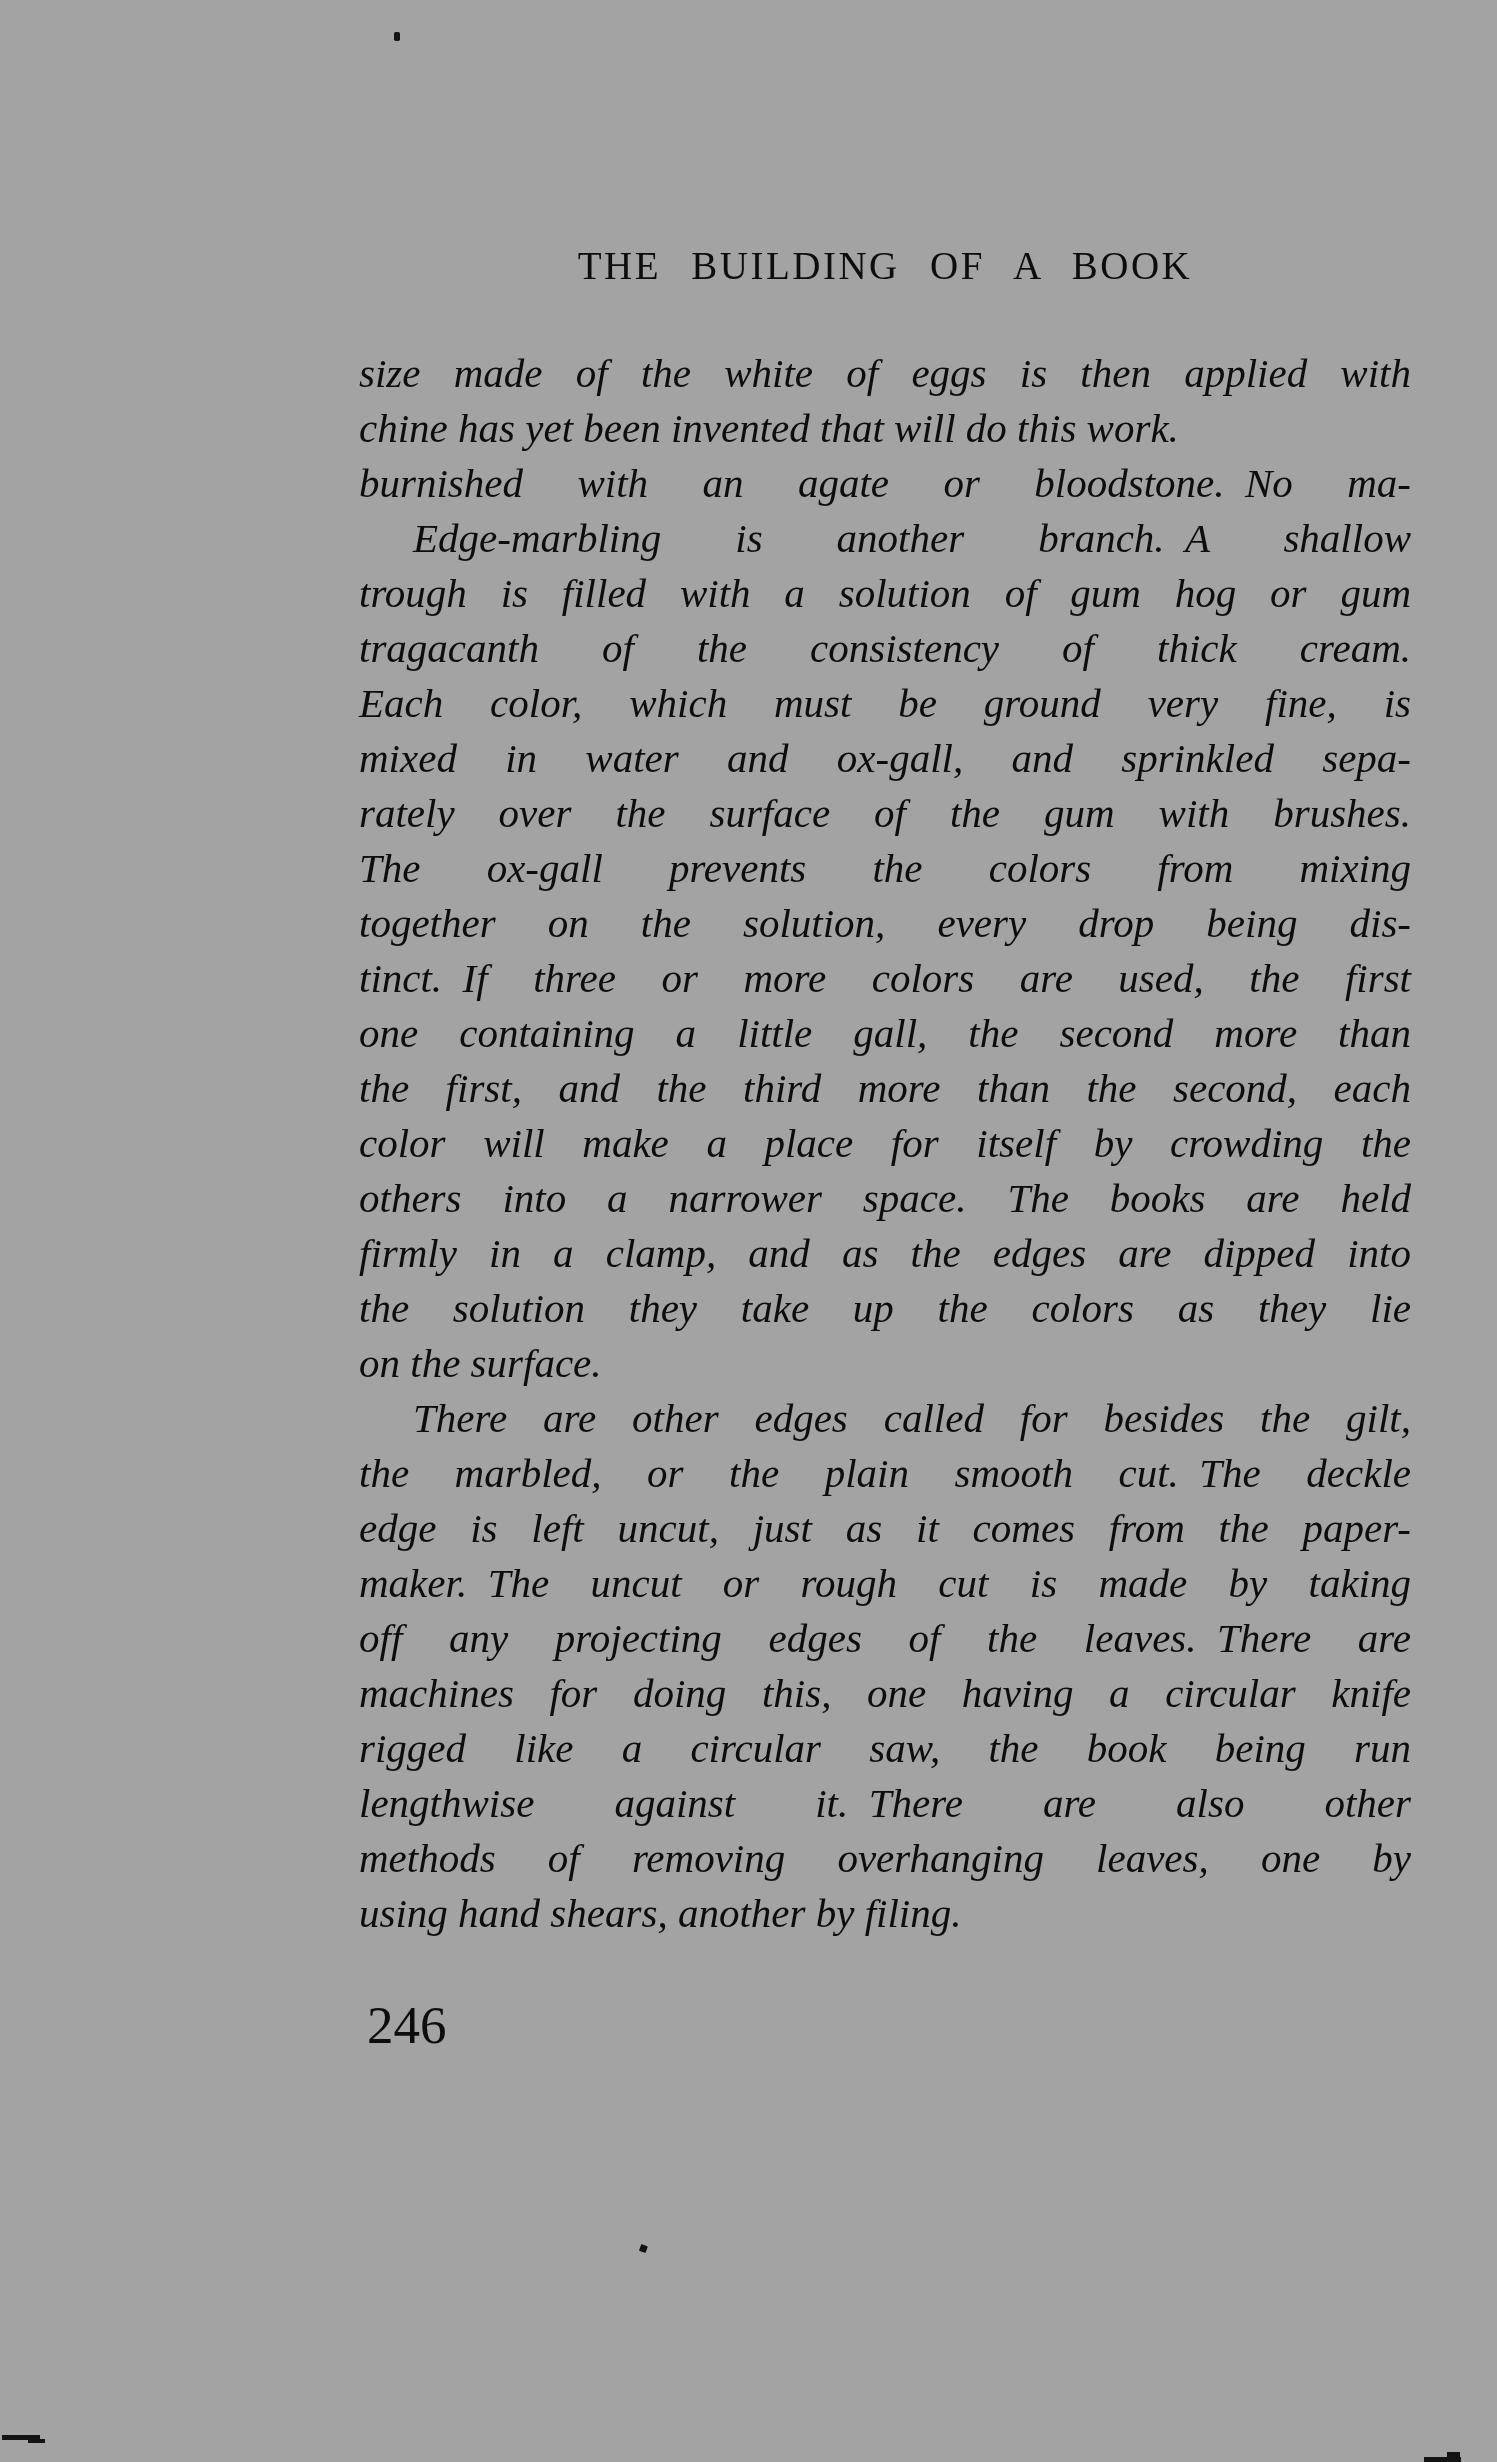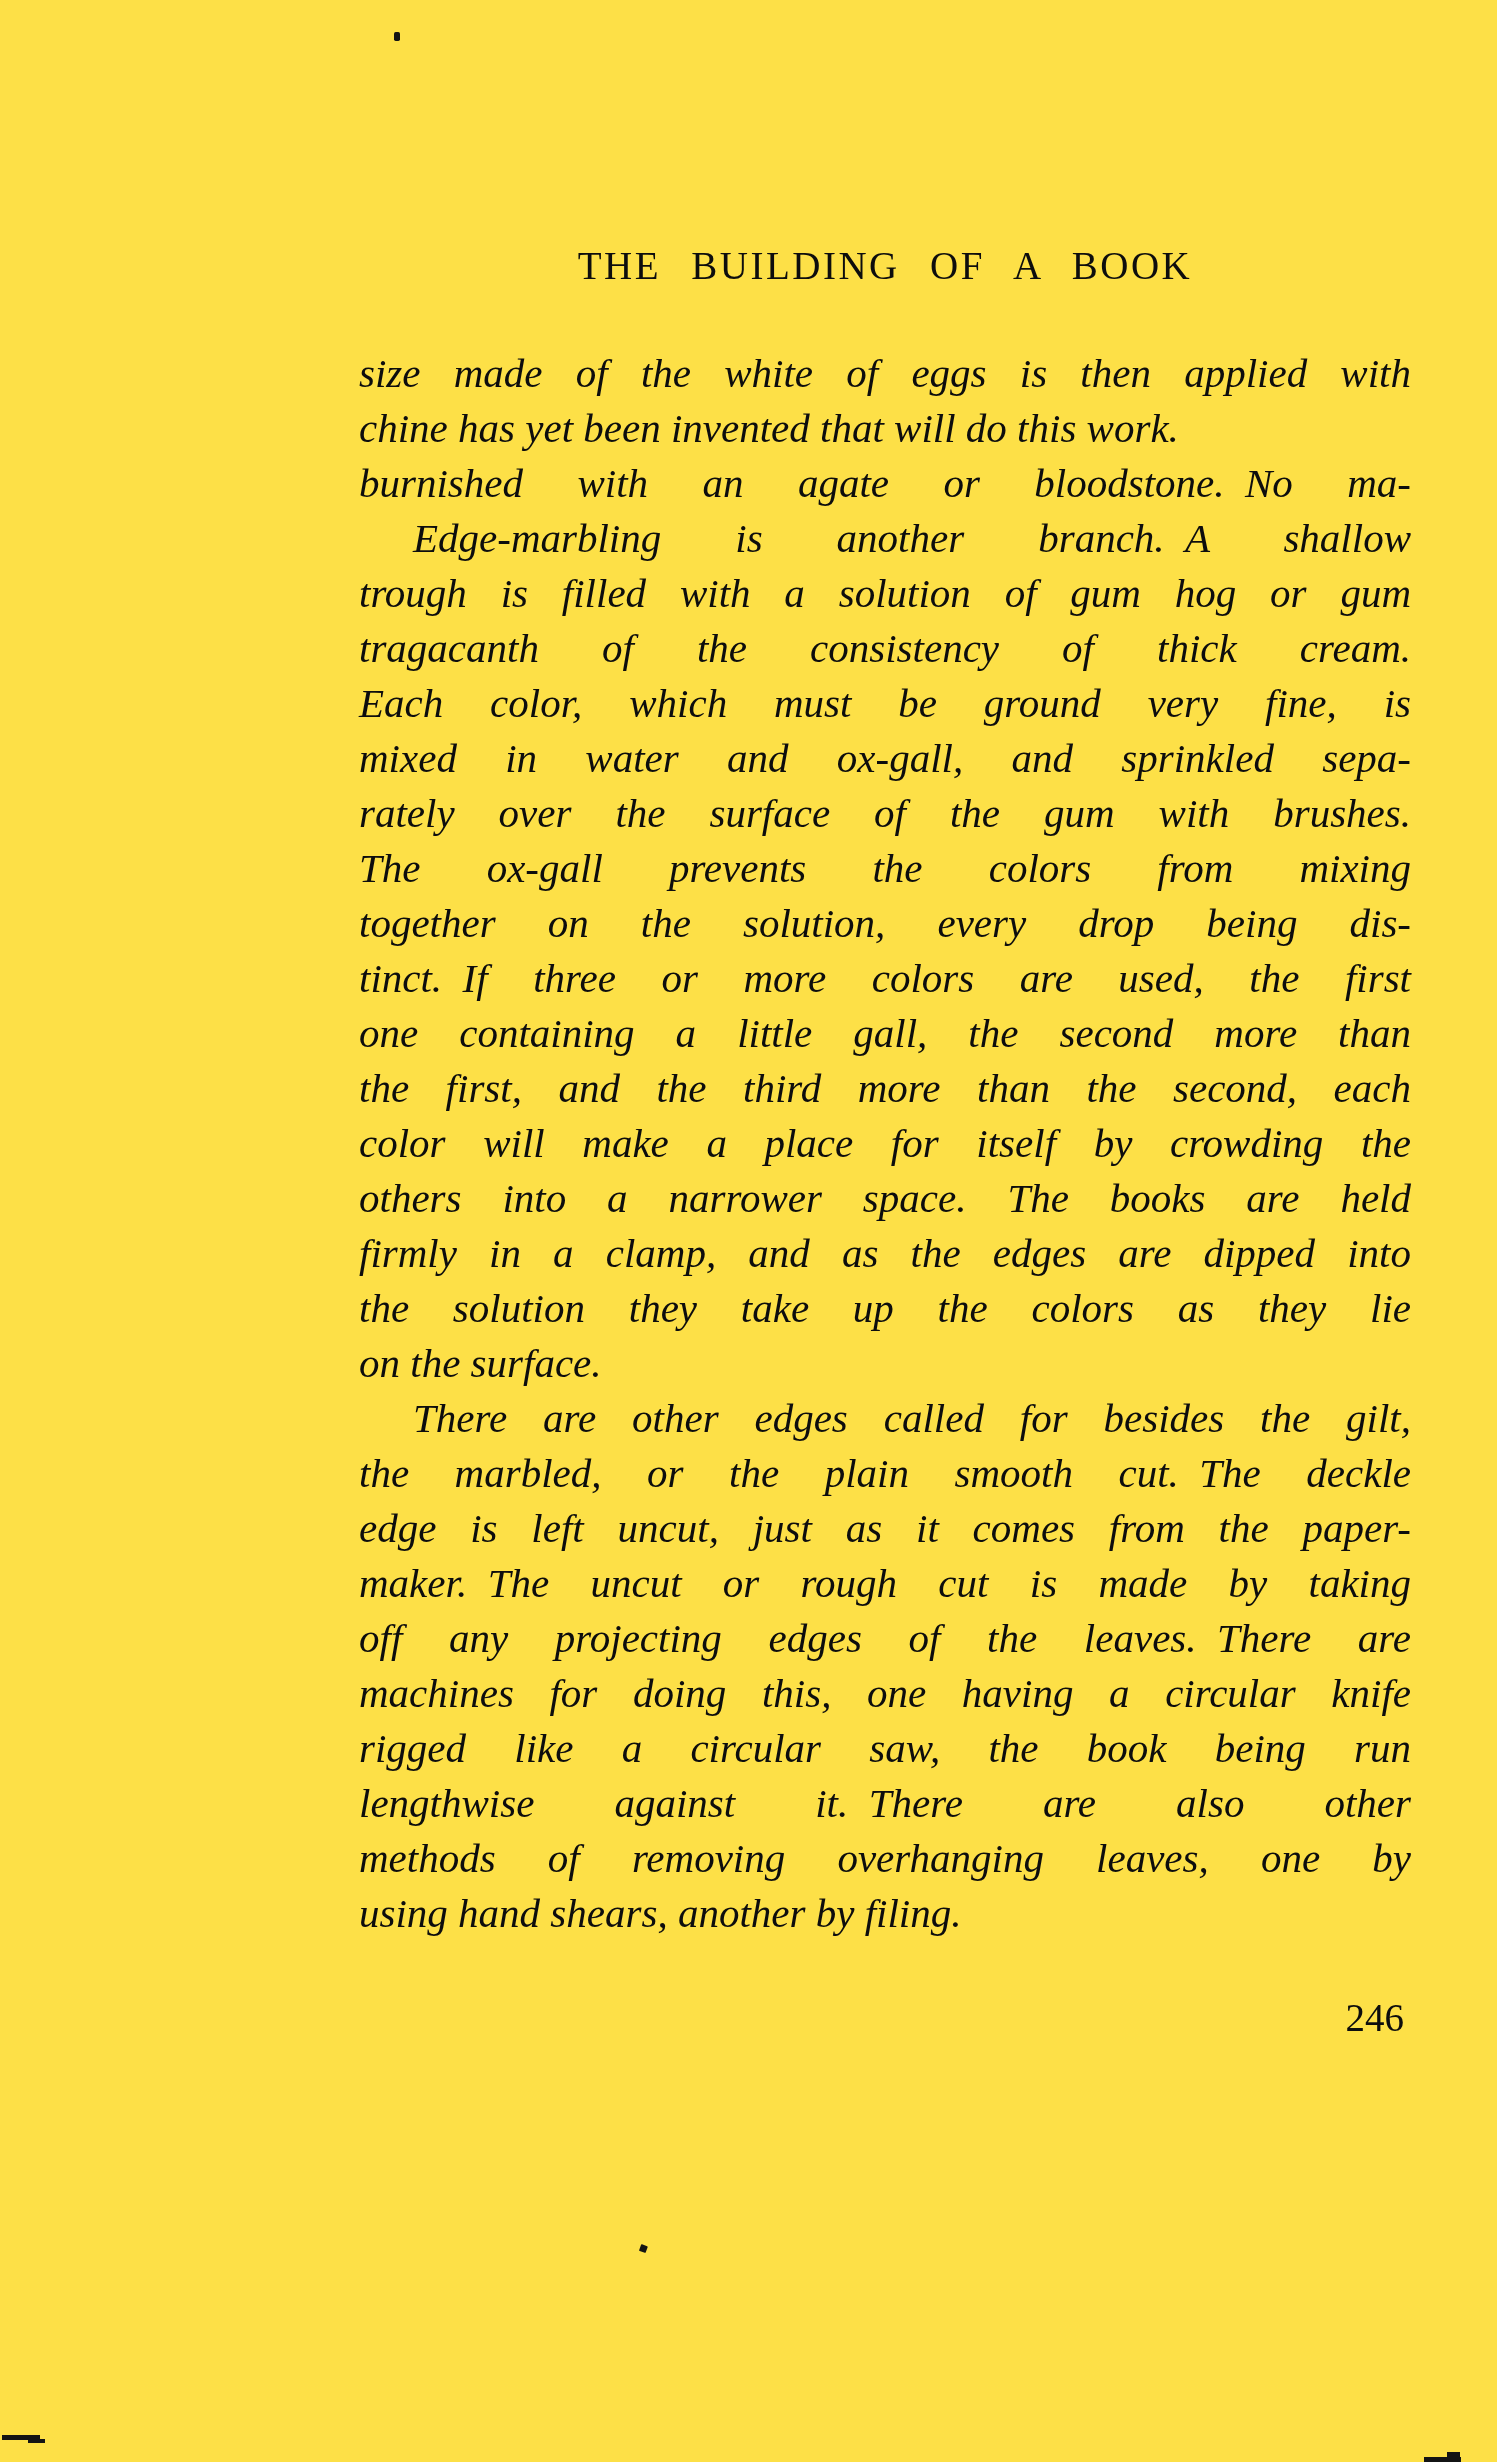--- a/index.html
+++ b/index.html
@@ -4,21 +4,21 @@
 <style>
   html, body {
     margin: 0;
     padding: 0;
     background: #ffffff;
   }
   .scan-page {
     position: relative;
     width: 1498px;
     height: 2462px;
-    background: #fde047;
+    background: #a3a3a3;
     overflow: hidden;
     font-family: "Liberation Serif", "DejaVu Serif", serif;
     color: #0d0d0d;
   }
   .running-head {
     position: absolute;
     left: 359px;
     top: 243px;
     width: 1052px;
     text-align: center;
@@ -42,25 +42,25 @@
     white-space: normal;
   }
   .text-block .line.last {
     text-align-last: left;
   }
   .text-block .line.indent {
     text-indent: 54px;
   }
   .folio {
     position: absolute;
-    left: 352px;
+    left: 367px;
     top: 1995px;
     width: 1052px;
-    text-align: right;
-    font-size: 39px;
+    text-align: left;
+    font-size: 53px;
   }
   .speck {
     position: absolute;
     background: #141414;
   }
   .speck-top {
     left: 394px; top: 32px; width: 5.8px; height: 9px;
     border-radius: 1.7px;
   }
   .speck-folio {

